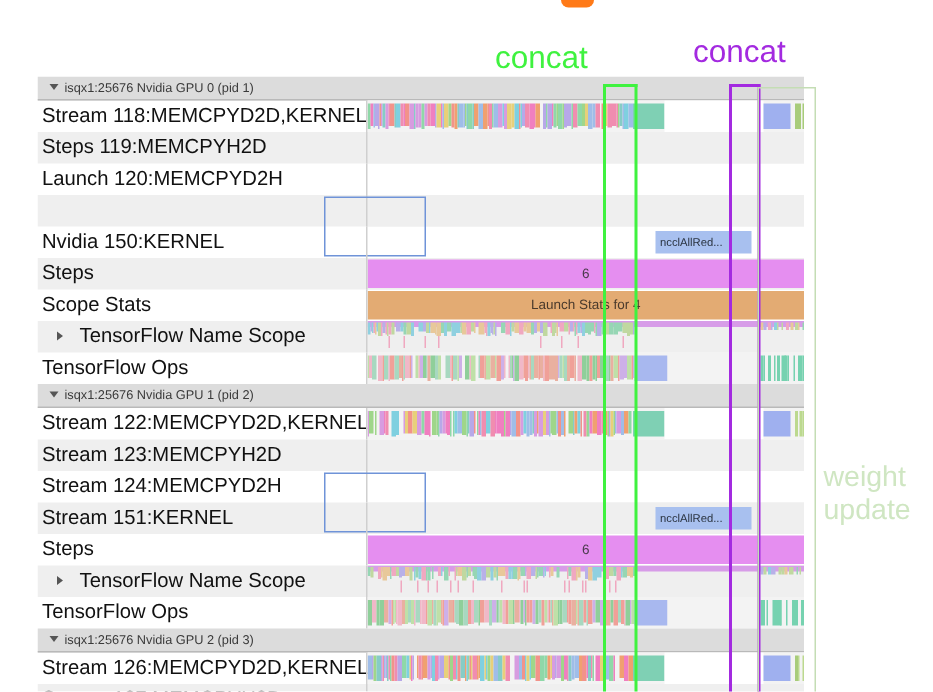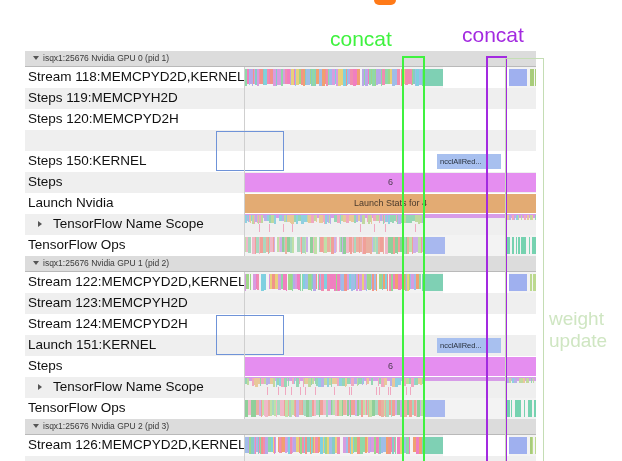--- a/index.html
+++ b/index.html
@@ -190,49 +190,49 @@
             <div class="bar" style="left: 290px; top: 2px; width: 2px; height: 17px; background: rgb(168, 204, 122);"></div>
           </div>
           <div class="lcol-line"></div>
         </div>
         <div class="row band">
           <div class="label">Steps 119:MEMCPYH2D</div>
           <div class="track"></div>
           <div class="lcol-line"></div>
         </div>
         <div class="row">
-          <div class="label">Steps 120:MEMCPYD2H</div>
+          <div class="label">Launch 120:MEMCPYD2H</div>
           <div class="track"></div>
           <div class="lcol-line"></div>
         </div>
         <div class="row band">
           <div class="track"></div>
           <div class="lcol-line"></div>
         </div>
         <div class="row" style="overflow: visible;">
-          <div class="label">Steps 150:KERNEL</div>
+          <div class="label">Nvidia 150:KERNEL</div>
           <div class="track" style="overflow: visible;">
             <div class="nccl-chip">
               <div class="t">ncclAllRed...</div>
             </div>
           </div>
           <div class="nccl-outline" style="overflow: visible;"></div>
           <div class="lcol-line"></div>
         </div>
         <div class="row band">
           <div class="label">Steps</div>
           <div class="track">
             <div class="steps-bar" style="width: 291px;">
               <div class="txt">6</div>
             </div>
           </div>
           <div class="lcol-line"></div>
         </div>
         <div class="row">
-          <div class="label">Launch Nvidia</div>
+          <div class="label">Scope Stats</div>
           <div class="track">
             <div class="launch-bar" style="width: 291px;">
               <div class="txt">Launch Stats for 4</div>
             </div>
           </div>
           <div class="lcol-line"></div>
         </div>
         <div class="row indent band">
           <div class="tri"></div>
           <div class="label">TensorFlow Name Scope</div>
@@ -562,21 +562,21 @@
           <div class="label">Stream 123:MEMCPYH2D</div>
           <div class="track"></div>
           <div class="lcol-line"></div>
         </div>
         <div class="row">
           <div class="label">Stream 124:MEMCPYD2H</div>
           <div class="track"></div>
           <div class="lcol-line"></div>
         </div>
         <div class="row band" style="overflow: visible;">
-          <div class="label">Launch 151:KERNEL</div>
+          <div class="label">Stream 151:KERNEL</div>
           <div class="track" style="overflow: visible;">
             <div class="nccl-chip">
               <div class="t">ncclAllRed...</div>
             </div>
           </div>
           <div class="nccl-outline" style="overflow: visible;"></div>
           <div class="lcol-line"></div>
         </div>
         <div class="row">
           <div class="label">Steps</div>

